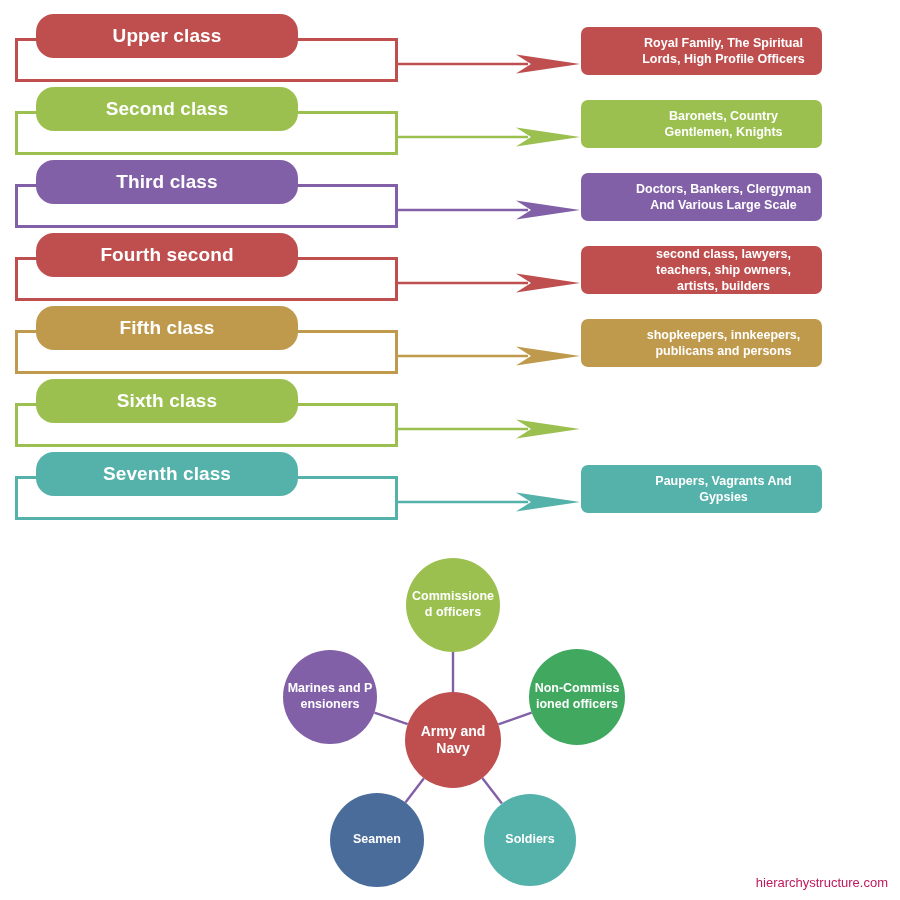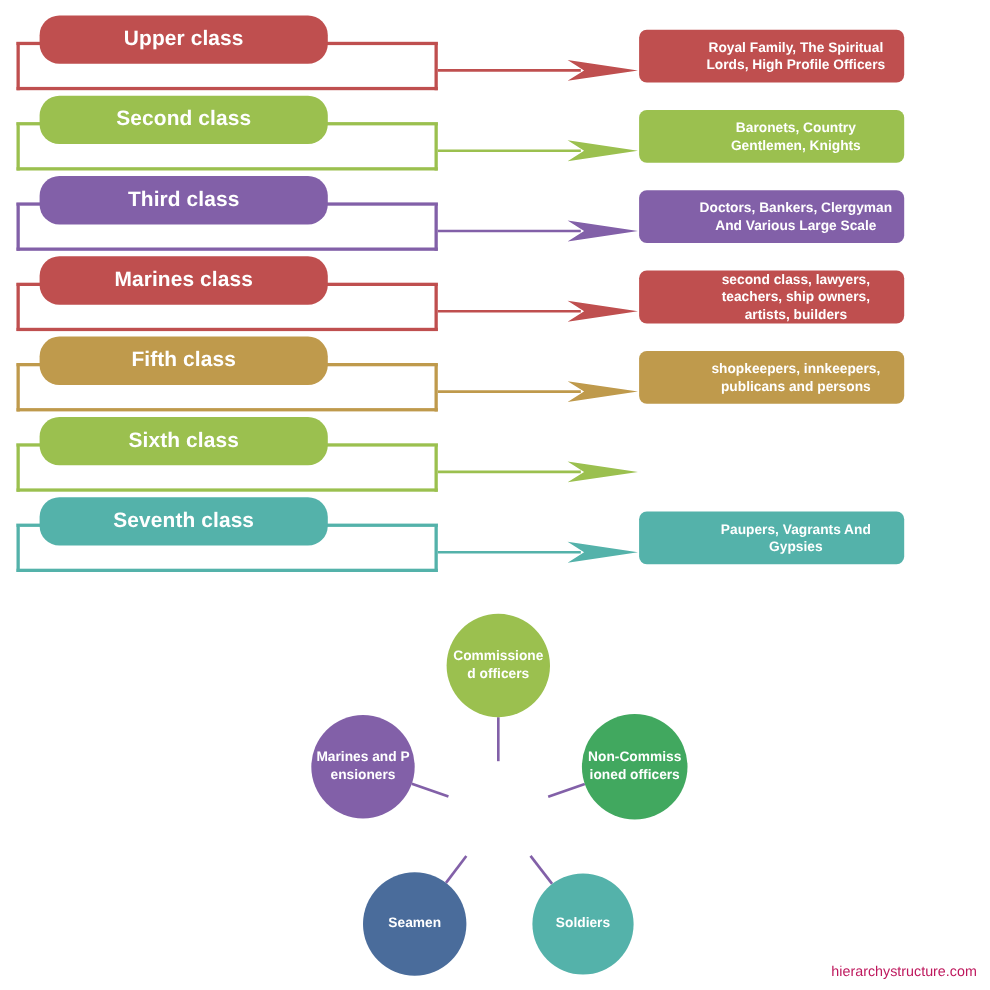--- a/index.html
+++ b/index.html
@@ -211,21 +211,21 @@
       </div>
       <div class="desc-box">
         <span>Doctors, Bankers, Clergyman And Various Large Scale</span>
       </div>
     </div>
     <div class="class-row" style="top: 231px; color: rgb(191, 79, 79);">
       <div class="bracket"></div>
       <div class="bracket-top-left"></div>
       <div class="bracket-top-right"></div>
       <div class="class-label">
-        <span>Marines class</span>
+        <span>Fourth second</span>
       </div>
       <div class="connector">
         <svg width="182" height="22" viewBox="0 0 182 22">
           <line x1="0" y1="11" x2="130" y2="11" stroke="#bf4f4f" stroke-width="2.4"></line>
           <path d="M 182 11 L 118 1.5 L 133 11 L 118 20.5 Z" fill="#bf4f4f"></path>
         </svg>
       </div>
       <div class="desc-box">
         <span>second class, lawyers, teachers, ship owners, artists, builders</span>
       </div>
@@ -296,15 +296,18 @@
     </div>
     <div class="node" style="left: 214px; top: 254px; width: 92px; height: 92px; color: rgb(84, 178, 170);">
       <span>Soldiers</span>
     </div>
     <div class="node" style="left: 13px; top: 110px; width: 94px; height: 94px; color: rgb(130, 96, 168);">
       <span>Marines and Pensioners</span>
     </div>
     <div class="node" style="left: 60px; top: 253px; width: 94px; height: 94px; color: rgb(74, 108, 155);">
       <span>Seamen</span>
     </div>
+    <div class="node center" style="left: 135px; top: 152px; width: 96px; height: 96px; color: rgb(191, 79, 79);">
+      <span>Army and Navy</span>
+    </div>
   </div>
 
 <div id="watermark">hierarchystructure.com</div>
 
 </body></html>

